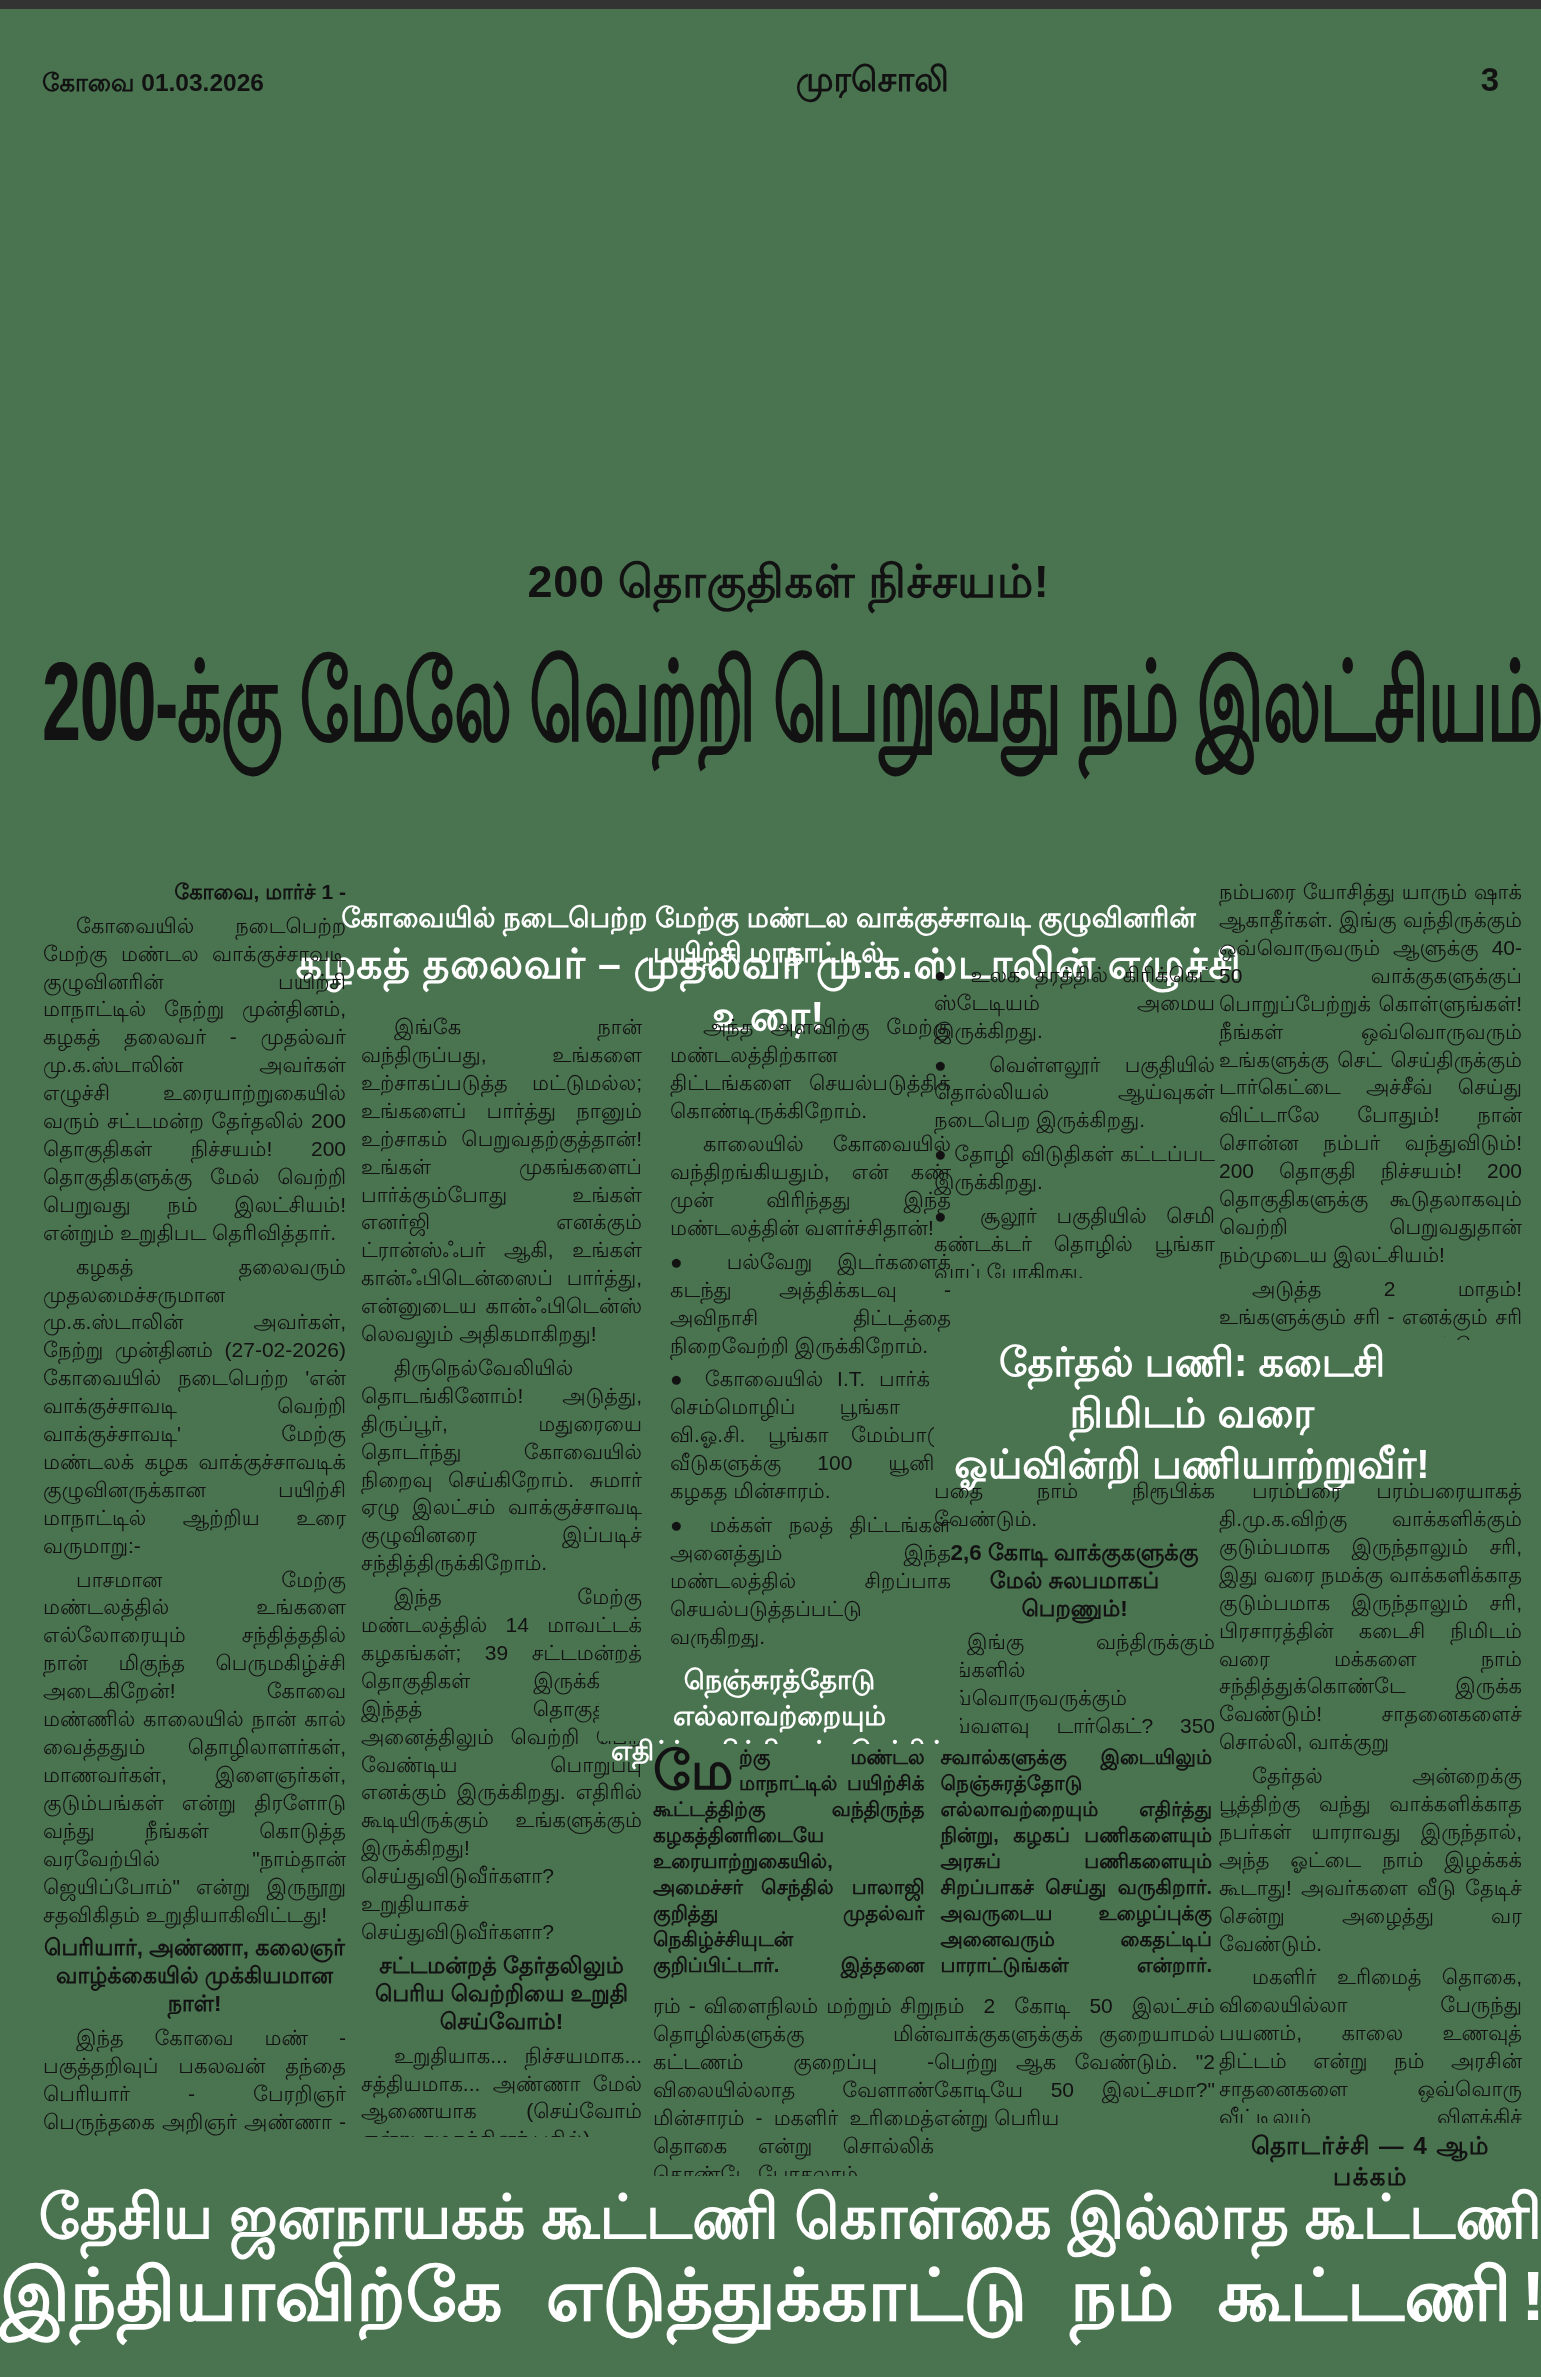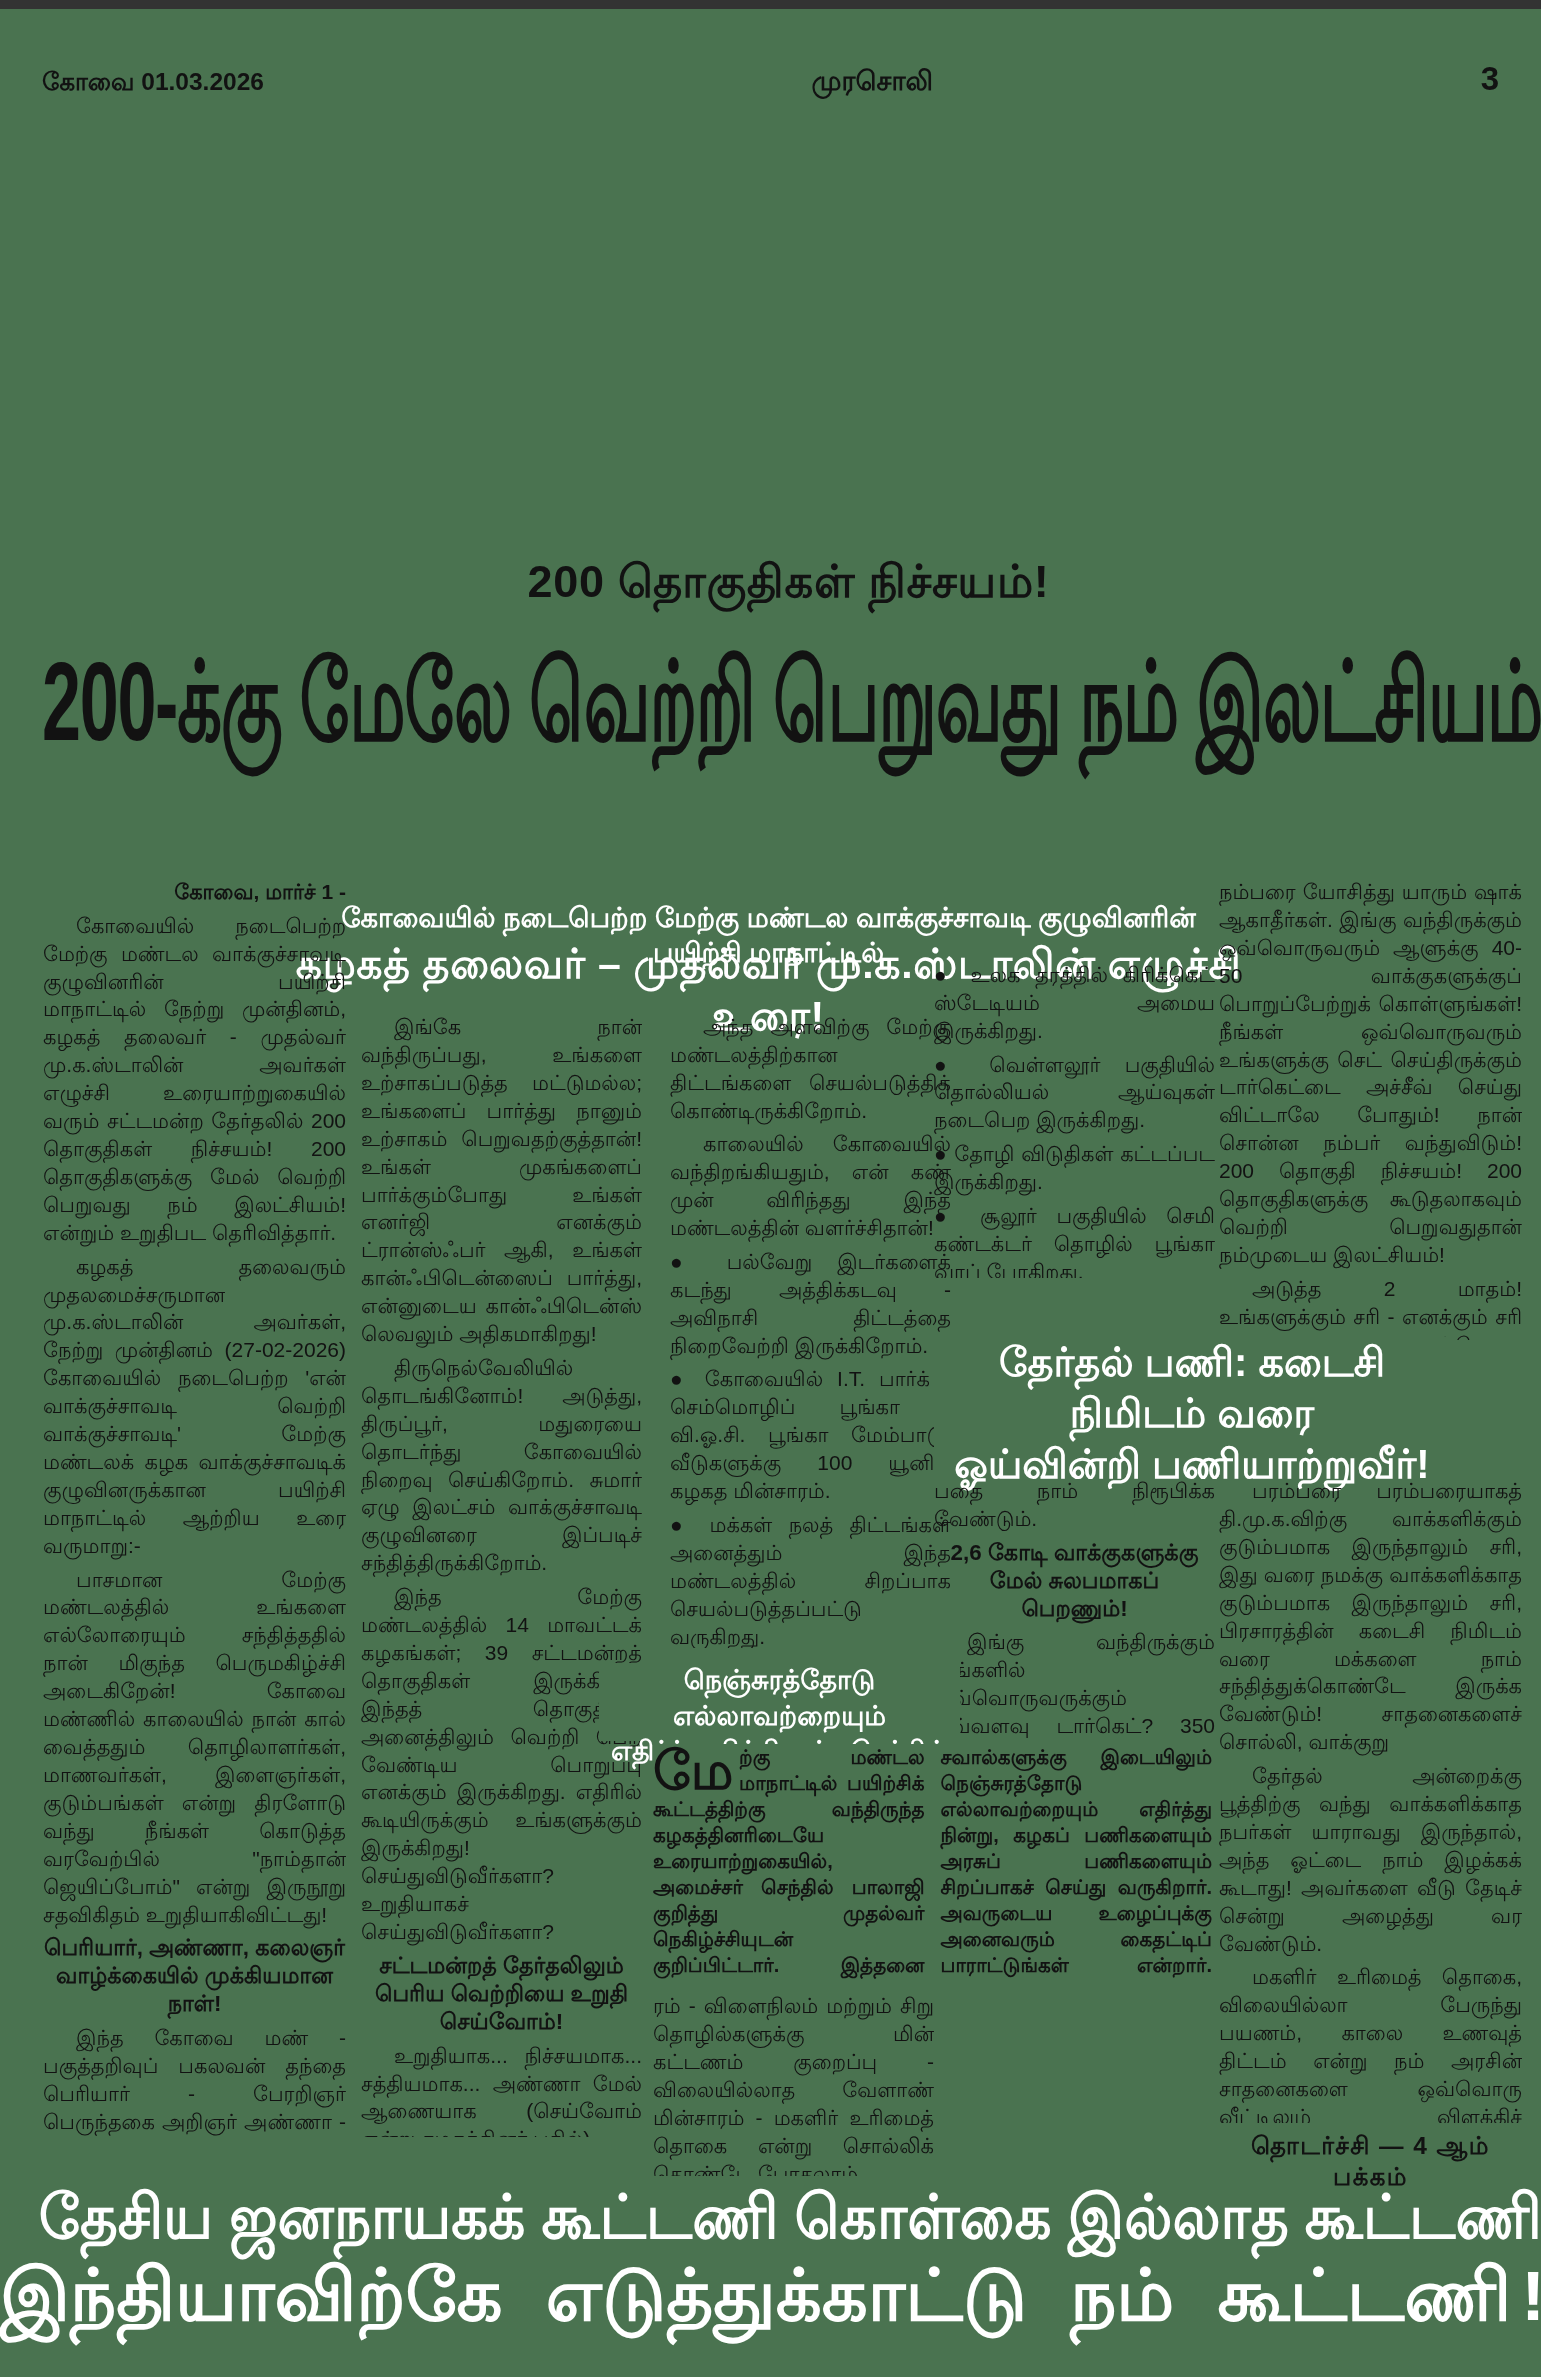--- a/index.html
+++ b/index.html
@@ -15,21 +15,21 @@
     background:var(--bg);
     font-family:"Liberation Sans","DejaVu Sans",sans-serif;
     color:var(--ink);
     overflow:hidden;
     margin:9px auto;
   }
   .abs{position:absolute;}
   
   .header-row{left:42px;right:42px;top:51px;display:flex;justify-content:space-between;align-items:baseline;}
   .header-date{font-size:24.5px;font-weight:bold;}
-  .header-masthead{font-size:27px;font-weight:bold;}
+  .header-masthead{font-size:34px;font-weight:bold;}
   .header-page{font-size:33px;font-weight:bold;}
   
   .kicker{left:0;width:100%;top:547px;text-align:center;font-size:45px;font-weight:bold;letter-spacing:0.7px;padding-left:36px;}
   .main-headline{left:0;width:100%;top:629px;text-align:center;font-weight:bold;
     font-size:74px;letter-spacing:-1.4px;transform:scaleY(1.5);transform-origin:top center;white-space:nowrap;}
   .strap1{left:303px;width:931px;top:893px;text-align:center;color:var(--reverse);font-size:27.4px;font-weight:bold;}
   .strap2{left:274px;width:989px;top:932px;text-align:center;color:var(--reverse);font-size:41px;font-weight:bold;letter-spacing:0.7px;}
   
   .col{font-size:21px;line-height:1.33;text-align:justify;overflow:hidden;}
   .col p{margin:0 0 5.8px 0;text-indent:33px;}
@@ -133,20 +133,23 @@
   </div>
 
   <div class="abs feature">
     <span class="dc">மே</span><span>ற்கு மண்டல மாநாட்டில் பயிற்சிக் கூட்டத்திற்கு வந்திருந்த கழகத்தினரிடையே உரையாற்றுகையில், அமைச்சர் செந்தில் பாலாஜி குறித்து முதல்வர் நெகிழ்ச்சியுடன் குறிப்பிட்டார். இத்தனை சவால்களுக்கு இடையிலும் நெஞ்சுரத்தோடு எல்லாவற்றையும் எதிர்த்து நின்று, கழகப் பணிகளையும் அரசுப் பணிகளையும் சிறப்பாகச் செய்து வருகிறார். அவருடைய உழைப்புக்கு அனைவரும் கைதட்டிப் பாராட்டுங்கள் என்றார். அரங்கமே கரவொலியால் அதிர்ந்தது.</span>
   </div>
 
   <div class="abs col" style="left:653px;top:1983px;width:281px;height:184px;">
     <p class="noindent">ரம் - விளைநிலம் மற்றும் சிறு தொழில்களுக்கு மின் கட்டணம் குறைப்பு - விலையில்லாத வேளாண் மின்சாரம் - மகளிர் உரிமைத் தொகை என்று சொல்லிக் கொண்டே போகலாம்.</p>
   </div>
 
+  <div class="abs col" style="left:934px;top:1983px;width:281px;height:144px;">
+    <p class="noindent">நம் 2 கோடி 50 இலட்சம் வாக்குகளுக்குக் குறையாமல் பெற்று ஆக வேண்டும். "2 கோடியே 50 இலட்சமா?" என்று பெரிய</p>
+  </div>
 
   <div class="abs continuation">தொடர்ச்சி — 4 ஆம் பக்கம்</div>
 
   <div class="abs banner1">
     <span class="fit-inner" style="transform: scaleX(0.95143); transform-origin: center center;">தேசிய ஜனநாயகக் கூட்டணி கொள்கை இல்லாத கூட்டணி!</span>
   </div>
   <div class="abs banner2">
     <span class="fit-inner">இந்தியாவிற்கே எடுத்துக்காட்டு நம் கூட்டணி!</span>
   </div>
 

